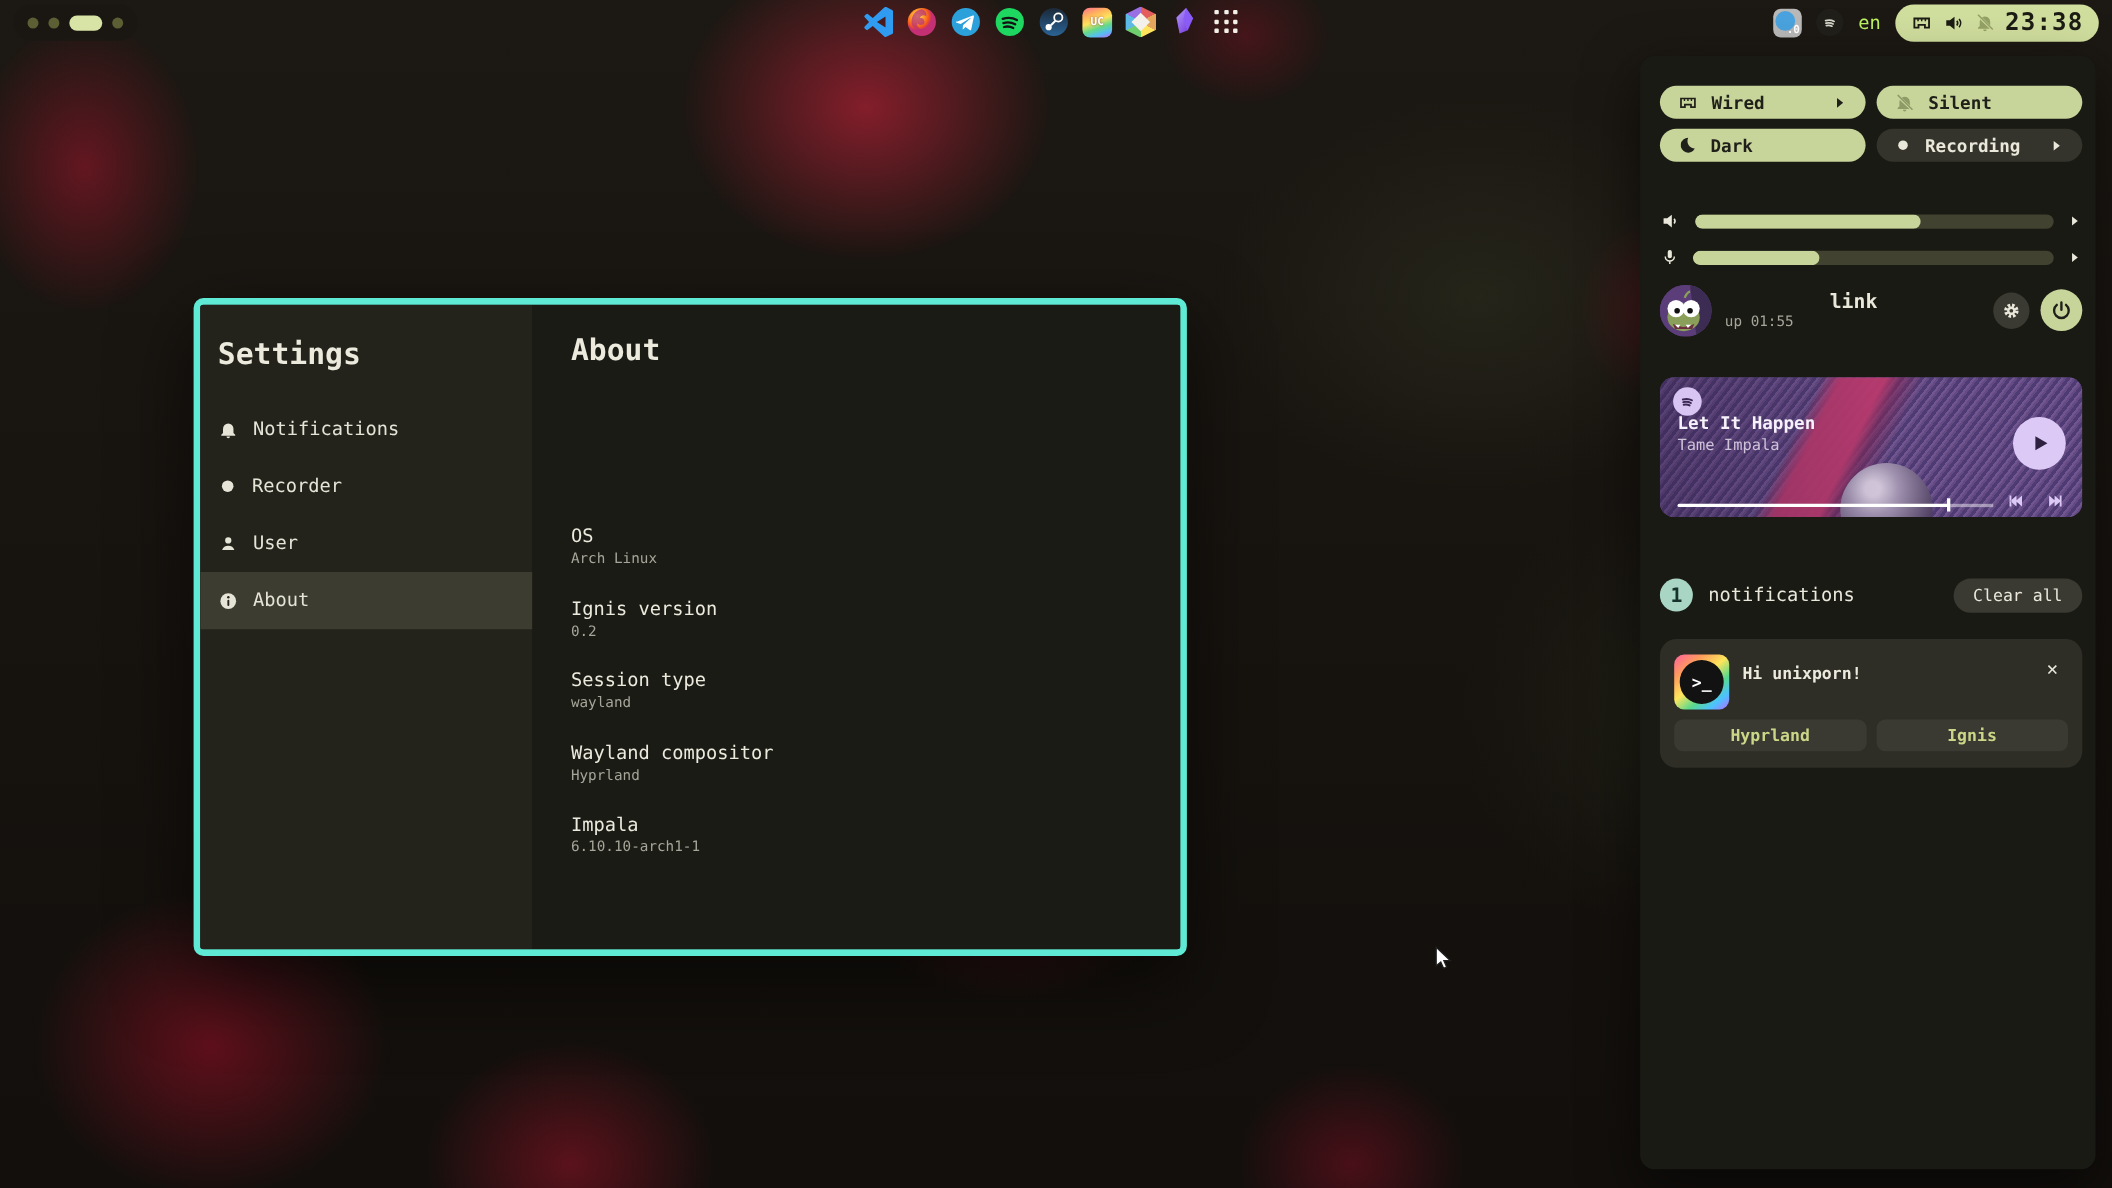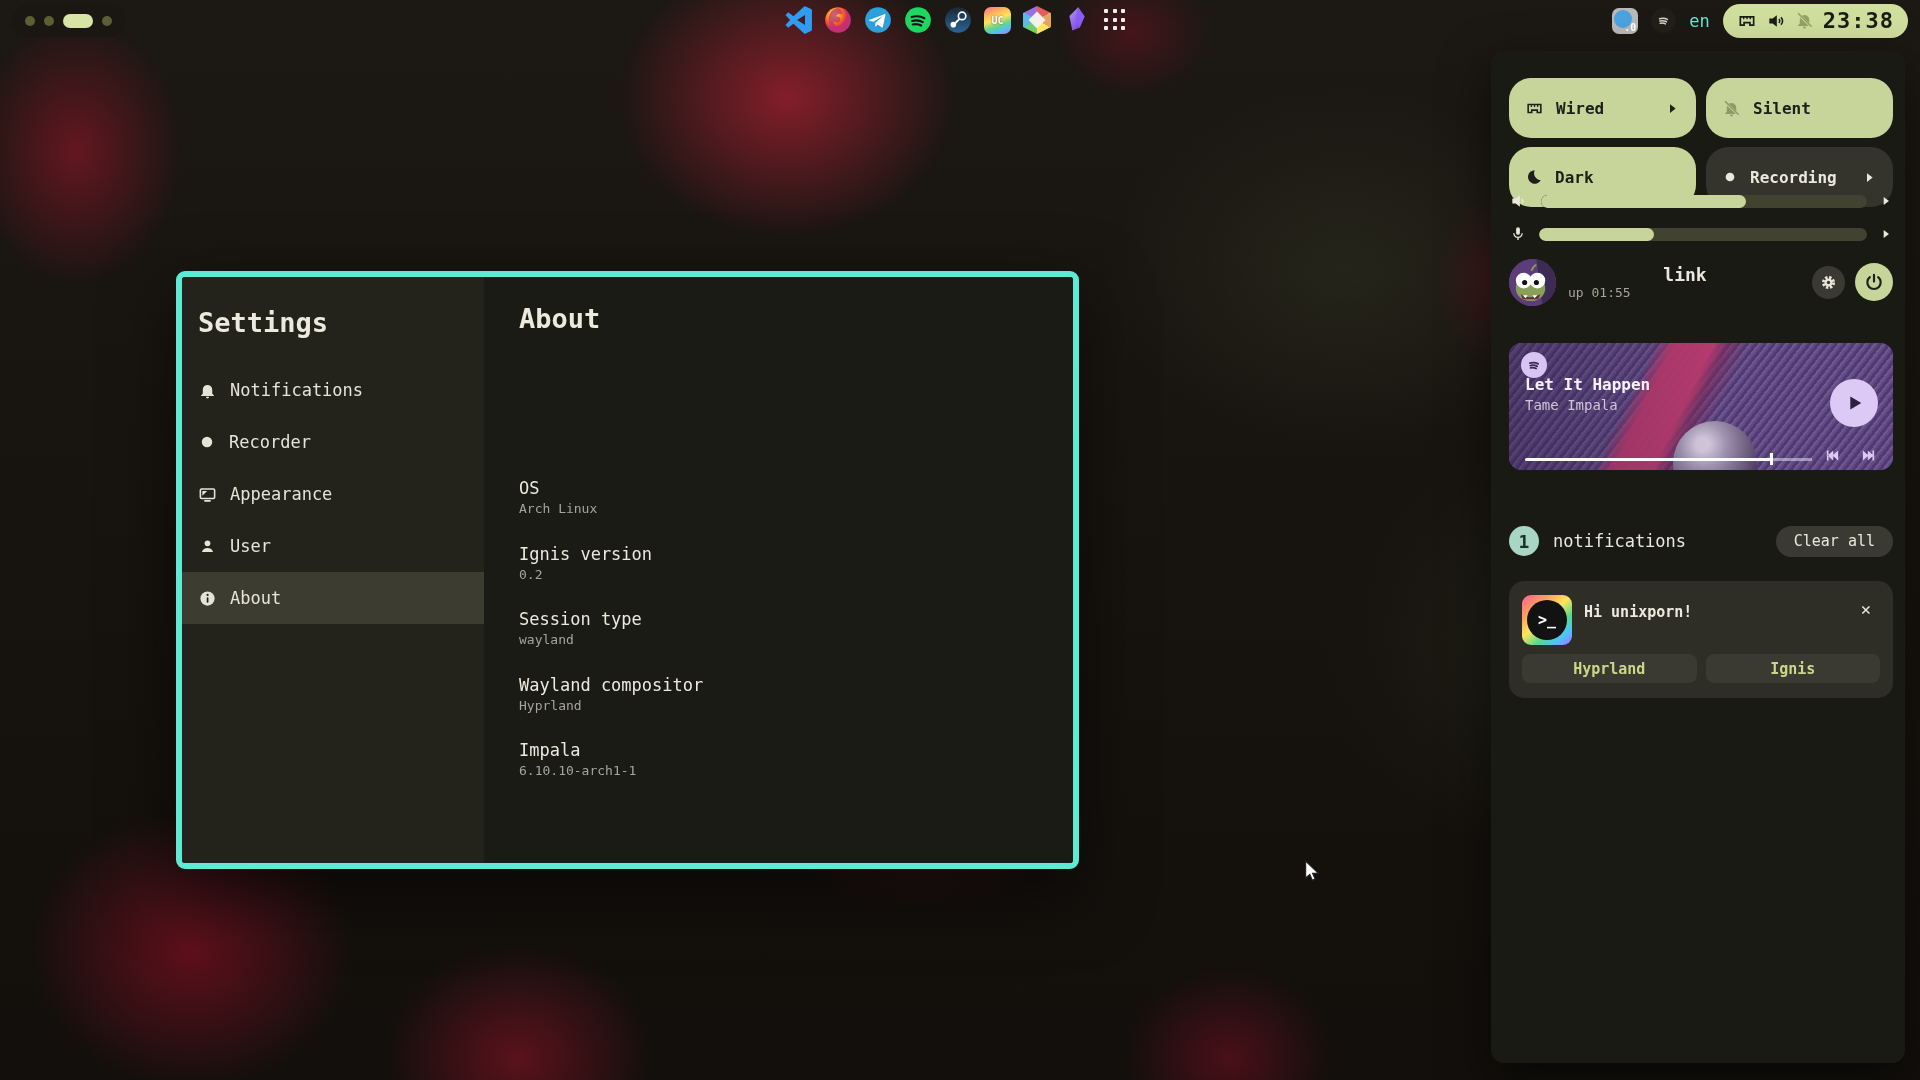--- a/index.html
+++ b/index.html
@@ -41,21 +41,21 @@
     position:relative; }
   .prism-ic::after { content:""; position:absolute; left:8px; top:8px; width:12px; height:12px;
     background:#f4f1ea; transform:rotate(45deg); }
   .grid-ic { width:24px; height:24px; display:grid; grid-template-columns:repeat(3,1fr); gap:4px; padding:1px; }
   .grid-ic i { width:4px; height:4px; background:#f2f0e8; border-radius:1px; }
   .tray { position:absolute; right:12px; top:2px; height:37px; display:flex; align-items:center; gap:13px; }
   .tray-app { width:26px; height:26px; border-radius:7px; background:#b9b9b9; position:relative; }
   .tray-app i { position:absolute; left:2px; top:2px; width:18px; height:18px; border-radius:50%; background:#4aa3df; }
   .tray-app span { position:absolute; right:2px; bottom:1px; font-size:10px; color:#fff; font-weight:bold; }
   .tray-spotify { width:25px; height:25px; border-radius:50%; background:#201f1a; display:flex; align-items:center; justify-content:center; }
-  .kbd-layout { color:#5eead4; font-size:17px; }
+  .kbd-layout { color:#bef264; font-size:17px; }
   .clock-pill { height:34px; background:#d0de9e; border-radius:17px; display:flex; align-items:center;
     gap:9px; padding:0 14px; }
   .clock-pill svg { display:block; }
   .time { color:#1c1c15; font-size:22px; font-weight:bold; letter-spacing:1px; }
 
   
   .win { position:absolute; left:176px; top:271px; width:903px; height:598px; background:#1c1c16;
     border:6px solid #5eead4; border-radius:9px; display:flex; overflow:hidden;
     box-shadow:0 24px 70px rgba(0,0,0,.55); }
   .win-side { width:302px; background:#23231c; flex:none; padding-top:30px; }
@@ -75,21 +75,21 @@
   .about-entries { position:absolute; left:35px; top:200px; }
   .entry { margin-bottom:24px; }
   .entry-label { font-size:17px; font-weight:normal; color:#eceadd; line-height:1.3; }
   .entry-value { font-size:13px; color:#a6a599; line-height:1.5; }
 
   
   .panel { position:absolute; left:1491px; top:51px; width:414px; height:1012px; background:#1a1a14;
     border-radius:13px; box-shadow:0 18px 50px rgba(0,0,0,.5); }
   .toggles { position:absolute; left:18px; top:27px; width:384px; display:grid;
     grid-template-columns:1fr 1fr; gap:9px 10px; }
-  .toggle { height:60px; border-radius:22px; display:flex; align-items:center; gap:12px; padding:0 16px;
+  .toggle { height:30px; border-radius:22px; display:flex; align-items:center; gap:12px; padding:0 16px;
     background:#34342c; color:#eae8db; font-size:16px; font-weight:bold; cursor:pointer; }
   .toggle.active { background:#c7d59b; color:#20201a; }
   .toggle .t-label { flex:1; }
   .toggle svg { flex:none; }
 
   .slider-row { position:absolute; left:18px; width:384px; height:20px; display:flex; align-items:center; gap:12px; }
   .track { flex:1; height:13px; border-radius:7px; background:#41422f; overflow:hidden; }
   .fill { height:100%; border-radius:7px; background:#c7d59b; }
 
   .user-row { position:absolute; left:18px; top:207px; width:384px; height:48px; display:flex; align-items:center; }
@@ -280,27 +280,20 @@
         <span>Notifications</span>
       </div>
       <div class="side-item">
         <svg viewBox="0 0 24 24" width="18" height="18">
             <circle cx="12" cy="12" r="7" fill="#e6e4d7"></circle>
           </svg>
         <span>Recorder</span>
       </div>
       <div class="side-item">
         <svg viewBox="0 0 24 24" width="19" height="19">
-            <rect x="3" y="5" width="18" height="12" rx="1.5" fill="none" stroke="#e6e4d7" stroke-width="2"></rect>
-            <path fill="#e6e4d7" d="M5.5 7.5h6l-6 6zM8 19h8v2H8z"></path>
-          </svg>
-        <span>Appearance</span>
-      </div>
-      <div class="side-item">
-        <svg viewBox="0 0 24 24" width="19" height="19">
             <circle cx="12" cy="8" r="3.6" fill="#e6e4d7"></circle>
             <path fill="#e6e4d7" d="M5 19c.8-3.5 3.6-5 7-5s6.2 1.5 7 5z"></path>
           </svg>
         <span>User</span>
       </div>
       <div class="side-item active">
         <svg viewBox="0 0 24 24" width="19" height="19">
             <circle cx="12" cy="12" r="9" fill="#e6e4d7"></circle>
             <rect x="11" y="10.5" width="2.2" height="7" rx="1" fill="#23231c"></rect>
             <circle cx="12.1" cy="7.5" r="1.4" fill="#23231c"></circle>

